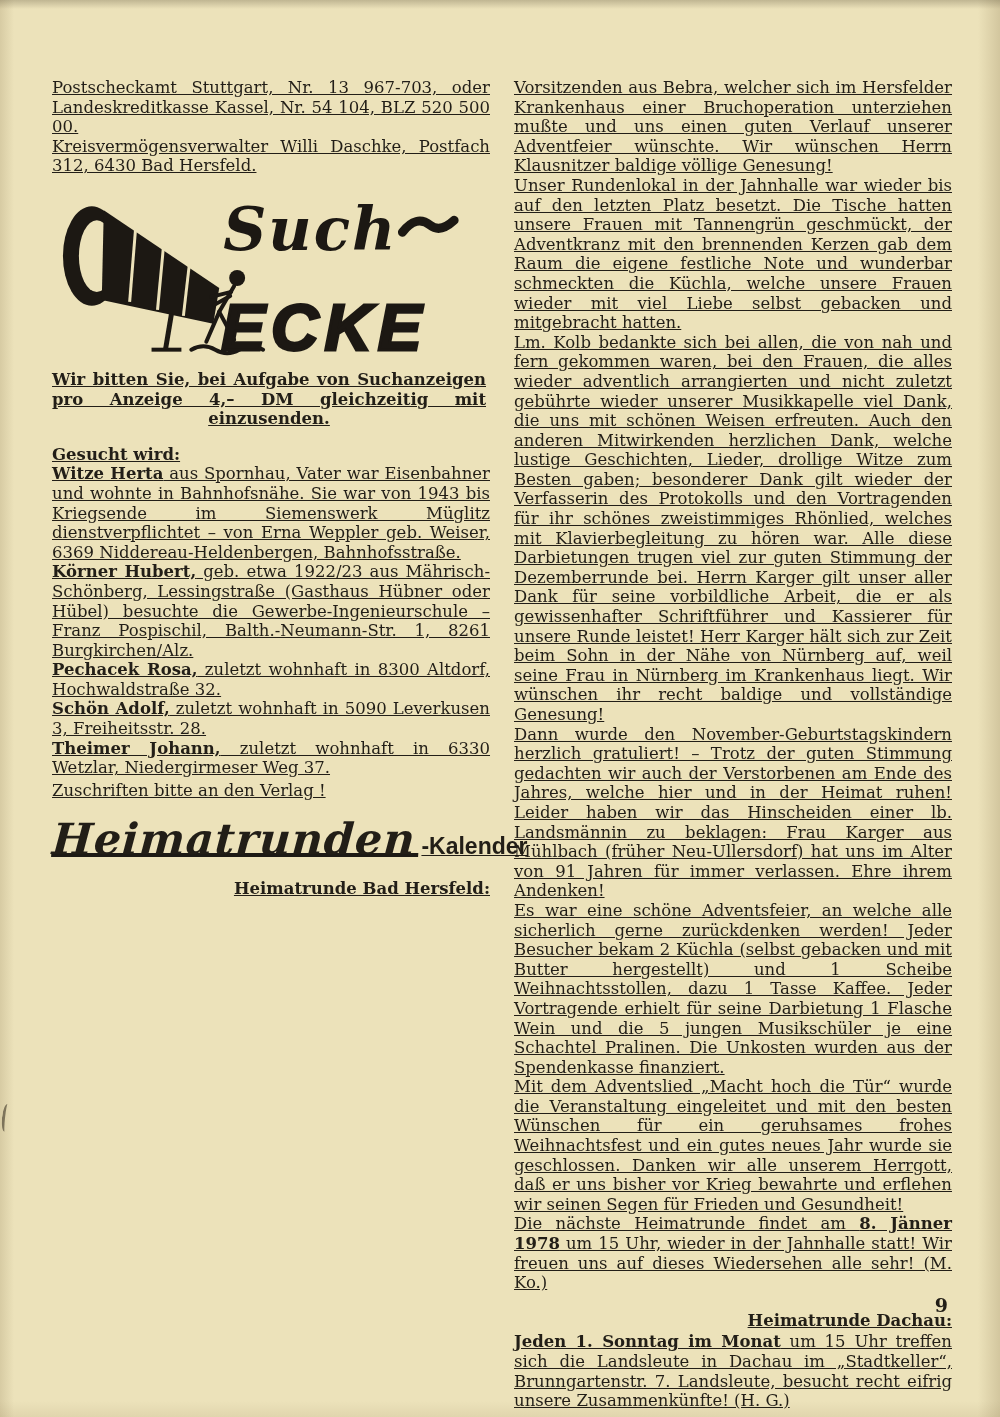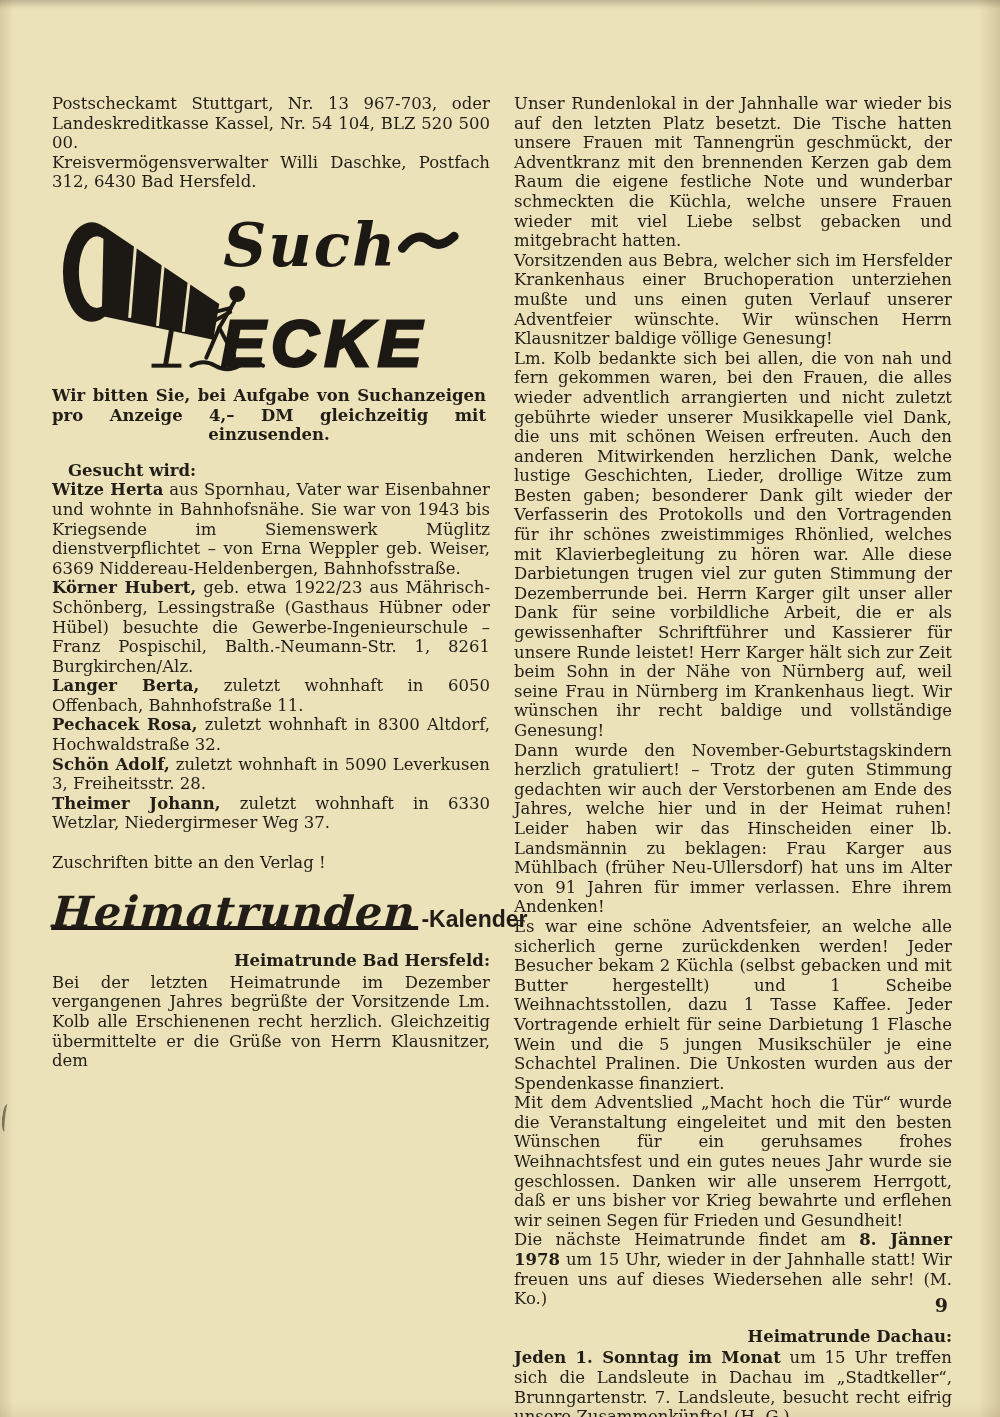--- a/index.html
+++ b/index.html
@@ -13,37 +13,38 @@
   }
   .page {
     position:absolute; inset:0;
     background:
       linear-gradient(180deg, rgba(90,80,55,.30) 0px, rgba(90,80,55,0) 9px),
       linear-gradient(90deg,  rgba(120,100,60,.18) 0px, rgba(120,100,60,0) 14px),
       linear-gradient(270deg, rgba(120,100,60,.22) 0px, rgba(120,100,60,0) 22px),
       linear-gradient(0deg,   rgba(120,100,60,.10) 0px, rgba(120,100,60,0) 16px);
   }
   .col {
-    position:absolute; top:94px; width:438px;
+    position:absolute; top:78px; width:438px;
     font-size:16.5px; line-height:19.6px;
     text-align:justify;
+    text-decoration:underline;
   }
   .col-left  { left:52px; }
   .col-right { left:514px; }
   .body-text { hyphens:auto; -webkit-hyphens:auto; }
   .b { font-weight:bold; }
 
   .notice {
     font-weight:bold;
     margin:8px 4px 16px 0;
     text-align:justify;
     text-align-last:center;
   }
-  .entry-heading { font-weight:bold; margin-top:14px; text-align:left;margin-left:16px; }
-  .closing-line  { margin-top:20px; text-align:left; }
+  .entry-heading { font-weight:bold; margin-top:14px; text-align:left; }
+  .closing-line  { margin-top:3px; text-align:left; }
 
   .such-ecke { margin:16px 0 6px 0; }
   .se-svg { display:block; }
 
   .kalender-head { margin:30px 0 18px 0; white-space:nowrap; }
   .kalender-script {
     display:inline-block;
     font-family:"DejaVu Serif",serif;
     font-style:italic; font-weight:bold;
     font-size:43px; letter-spacing:1px;
@@ -107,39 +108,37 @@
         <text x="170" y="158" font-family="Liberation Sans, sans-serif" font-style="italic" font-weight="bold" font-size="66" letter-spacing="6" fill="#1c1813" stroke="#1c1813" stroke-width="3">ECKE</text>
       </svg>
     </div>
 
     <p class="notice">Wir bitten Sie, bei Aufgabe von Suchanzeigen pro Anzeige 4,– DM gleichzeitig mit einzusenden.</p>
 
     <p class="entry-heading">Gesucht wird:</p>
 
     <p class="body-text"><span></span><span class="b">Witze Herta</span><span> aus Spornhau, Vater war Eisenbahner und wohnte in Bahnhofsnähe. Sie war von 1943 bis Kriegsende im Siemenswerk Müglitz dienstverpflichtet – von Erna Weppler geb. Weiser, 6369 Niddereau-Heldenbergen, Bahnhofsstraße.</span></p>
     <p class="body-text"><span></span><span class="b">Körner Hubert,</span><span> geb. etwa 1922/23 aus Mährisch-Schönberg, Lessingstraße (Gasthaus Hübner oder Hübel) besuchte die Gewerbe-Ingenieurschule – Franz Pospischil, Balth.-Neumann-Str. 1, 8261 Burgkirchen/Alz.</span></p>
-    <p class="body-text"><span></span><span class="b">Langer Berta,</span><span> zuletzt wohnhaft in 6050 Offenbach, Bahnhofstraße 11.</span></p>
     <p class="body-text"><span></span><span class="b">Pechacek Rosa,</span><span> zuletzt wohnhaft in 8300 Altdorf, Hochwaldstraße 32.</span></p>
     <p class="body-text"><span></span><span class="b">Schön Adolf,</span><span> zuletzt wohnhaft in 5090 Leverkusen 3, Freiheitsstr. 28.</span></p>
     <p class="body-text"><span></span><span class="b">Theimer Johann,</span><span> zuletzt wohnhaft in 6330 Wetzlar, Niedergirmeser Weg 37.</span></p>
 
     <p class="body-text closing-line">Zuschriften bitte an den Verlag !</p>
 
     <div class="kalender-head">
       <span class="kalender-script">Heimatrunden</span><span class="kalender-suffix">-Kalender</span>
     </div>
 
     <p class="sub-heading first">Heimatrunde Bad Hersfeld:</p>
-    <p class="body-text">Bei der letzten Heimatrunde im Dezember vergangenen Jahres begrüßte der Vorsitzende Lm. Kolb alle Erschienenen recht herzlich. Gleichzeitig übermittelte er die Grüße von Herrn Klausnitzer, dem</p>
 
   </div>
 
   <div class="col col-right">
+    <p class="body-text">Vorsitzenden aus Bebra, welcher sich im Hersfelder Krankenhaus einer Bruchoperation unterziehen mußte und uns einen guten Verlauf unserer Adventfeier wünschte. Wir wünschen Herrn Klausnitzer baldige völlige Genesung!</p>
     <p class="body-text">Unser Rundenlokal in der Jahnhalle war wieder bis auf den letzten Platz besetzt. Die Tische hatten unsere Frauen mit Tannengrün geschmückt, der Adventkranz mit den brennenden Kerzen gab dem Raum die eigene festliche Note und wunderbar schmeckten die Küchla, welche unsere Frauen wieder mit viel Liebe selbst gebacken und mitgebracht hatten.</p>
-    <p class="body-text">Vorsitzenden aus Bebra, welcher sich im Hersfelder Krankenhaus einer Bruchoperation unterziehen mußte und uns einen guten Verlauf unserer Adventfeier wünschte. Wir wünschen Herrn Klausnitzer baldige völlige Genesung!</p>
     <p class="body-text">Lm. Kolb bedankte sich bei allen, die von nah und fern gekommen waren, bei den Frauen, die alles wieder adventlich arrangierten und nicht zuletzt gebührte wieder unserer Musikkapelle viel Dank, die uns mit schönen Weisen erfreuten. Auch den anderen Mitwirkenden herzlichen Dank, welche lustige Geschichten, Lieder, drollige Witze zum Besten gaben; besonderer Dank gilt wieder der Verfasserin des Protokolls und den Vortragenden für ihr schönes zweistimmiges Rhönlied, welches mit Klavierbegleitung zu hören war. Alle diese Darbietungen trugen viel zur guten Stimmung der Dezemberrunde bei. Herrn Karger gilt unser aller Dank für seine vorbildliche Arbeit, die er als gewissenhafter Schriftführer und Kassierer für unsere Runde leistet! Herr Karger hält sich zur Zeit beim Sohn in der Nähe von Nürnberg auf, weil seine Frau in Nürnberg im Krankenhaus liegt. Wir wünschen ihr recht baldige und vollständige Genesung!</p>
     <p class="body-text">Dann wurde den November-Geburtstagskindern herzlich gratuliert! – Trotz der guten Stimmung gedachten wir auch der Verstorbenen am Ende des Jahres, welche hier und in der Heimat ruhen! Leider haben wir das Hinscheiden einer lb. Landsmännin zu beklagen: Frau Karger aus Mühlbach (früher Neu-Ullersdorf) hat uns im Alter von 91 Jahren für immer verlassen. Ehre ihrem Andenken!</p>
     <p class="body-text">Es war eine schöne Adventsfeier, an welche alle sicherlich gerne zurückdenken werden! Jeder Besucher bekam 2 Küchla (selbst gebacken und mit Butter hergestellt) und 1 Scheibe Weihnachtsstollen, dazu 1 Tasse Kaffee. Jeder Vortragende erhielt für seine Darbietung 1 Flasche Wein und die 5 jungen Musikschüler je eine Schachtel Pralinen. Die Unkosten wurden aus der Spendenkasse finanziert.</p>
     <p class="body-text">Mit dem Adventslied „Macht hoch die Tür“ wurde die Veranstaltung eingeleitet und mit den besten Wünschen für ein geruhsames frohes Weihnachtsfest und ein gutes neues Jahr wurde sie geschlossen. Danken wir alle unserem Herrgott, daß er uns bisher vor Krieg bewahrte und erflehen wir seinen Segen für Frieden und Gesundheit!</p>
     <p class="body-text"><span>Die nächste Heimatrunde findet am </span><span class="b">8. Jänner 1978</span><span> um 15 Uhr, wieder in der Jahnhalle statt! Wir freuen uns auf dieses Wiedersehen alle sehr! (M. Ko.)</span></p>
     <p class="sub-heading">Heimatrunde Dachau:</p>
     <p class="body-text"><span class="b">Jeden 1. Sonntag im Monat</span><span> um 15 Uhr treffen sich die Landsleute in Dachau im „Stadtkeller“, Brunngartenstr. 7. Landsleute, besucht recht eifrig unsere Zusammenkünfte! (H. G.)</span></p>
   </div>
 
   <div class="scan-mark"></div>

